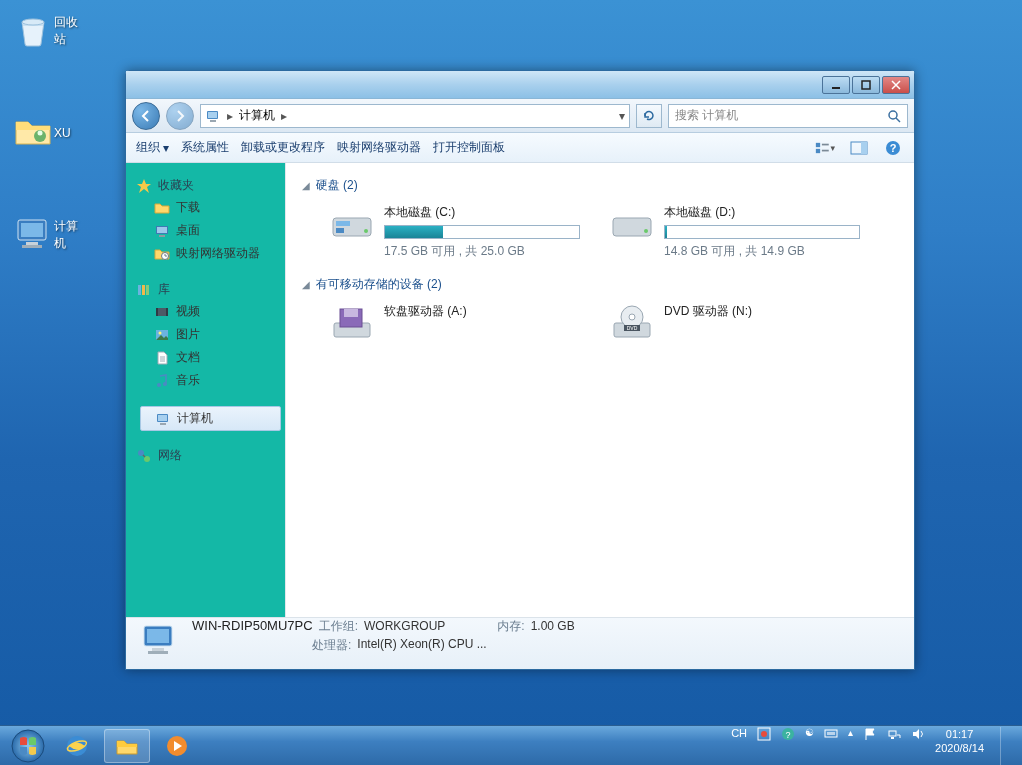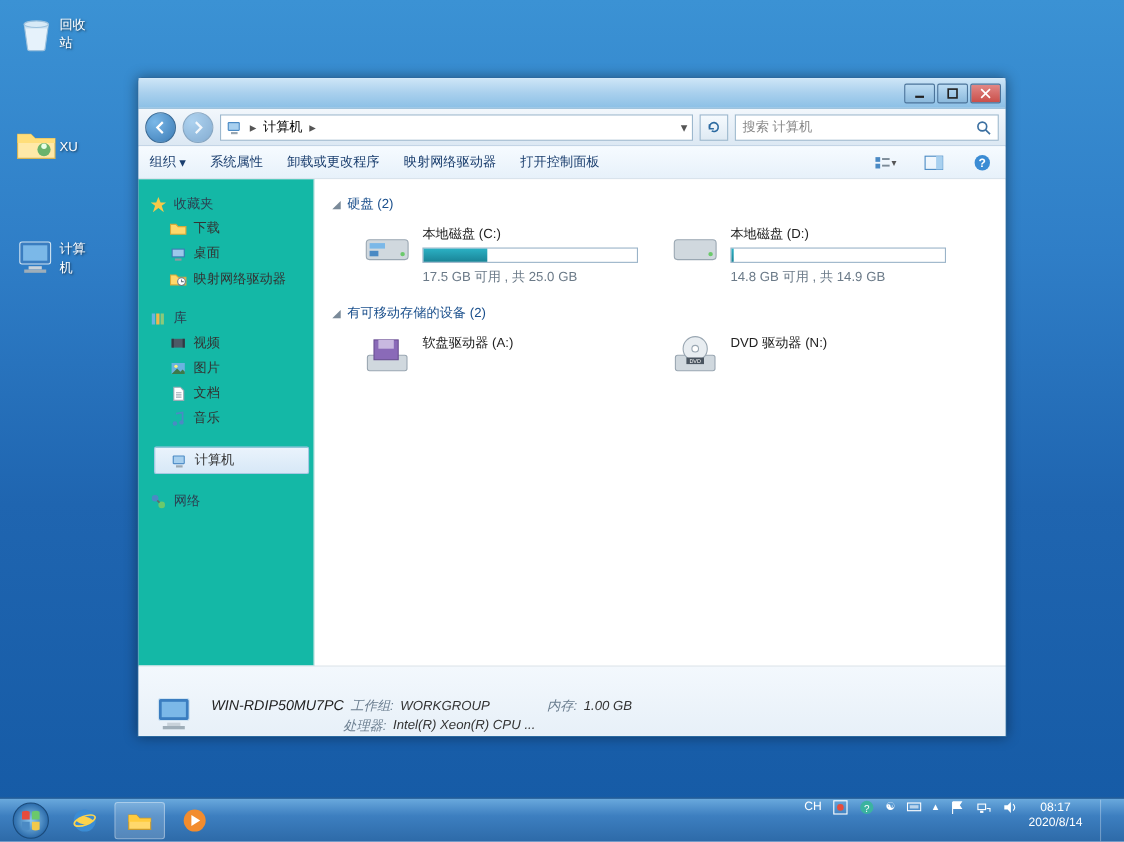--- a/index.html
+++ b/index.html
@@ -13,21 +13,21 @@
 .winbtn { width: 28px; height: 18px; margin-left: 2px; border: 1px solid #4b7399; background: linear-gradient(180deg,#bcdcf3,#8bb9dc); display:flex;align-items:center;justify-content:center; font-size: 11px; color: #1a1a1a; cursor: default; border-radius:2px;}
 .winbtn.close { background: linear-gradient(180deg,#e28886,#c94f4a); color:#fff; }
 .navbar { height: 34px; background: linear-gradient(180deg,#f2f7fc,#dce8f3); border-bottom: 1px solid #b7cde0; display: flex; align-items: center; padding: 0 6px; gap: 6px; }
 .navbtn { width: 28px; height: 28px; border-radius: 50%; background: radial-gradient(circle at 30% 30%, #7bb8e8, #3b7bb5);border:1px solid #3a6b96; display:flex;align-items:center;justify-content:center;color:#fff;font-size:14px;}
 .addrbar { flex: 1; height: 24px; border: 1px solid #9db8ce; background: #fff; display:flex;align-items:center; padding:0 4px; font-size:12px; gap:6px;}
 .addrbar .comp-ico { width:16px;height:16px; }
 .addrsep { color:#555; }
 .refresh { width:26px;height:24px;border:1px solid #9db8ce;background:linear-gradient(180deg,#f5fafe,#dfeaf3);display:flex;align-items:center;justify-content:center;color:#1f5a8c;}
 .searchbox { width: 240px; height: 24px; border: 1px solid #9db8ce; background: #fff; display:flex;align-items:center;padding:0 6px;font-size:12px;color:#888; }
 .searchbox .mag { margin-left:auto;color:#3b6fa0; }
-.toolbar { height: 30px; background: linear-gradient(180deg,#f6fbff,#e7f1fa); border-bottom: 1px solid #d1dde8; display: flex; align-items: center; padding: 0 10px; font-size: 12px; color:#1a3e6e; gap: 22px; }
+.toolbar { height: 30px; background: linear-gradient(180deg,#f6fbff,#e7f1fa); border-bottom: 1px solid #d1dde8; display: flex; align-items: center; padding: 0 10px; font-size: 12px; color:#1a3e6e; gap: 12px; }
 .toolbar .tb-item { display:flex;align-items:center;gap:3px; cursor:default;}
 .toolbar .spacer { flex:1; }
 .toolbar .tb-icon { width:22px;height:18px;display:flex;align-items:center;justify-content:center;border:1px solid transparent; }
 .body { flex: 1; display: flex; min-height: 0; }
 .sidebar { width: 160px; background: #14b8a6; border-right: 1px solid #e2e7ec; padding: 8px 0; font-size: 12px; overflow: hidden; }
 .side-group { margin: 4px 0 14px 10px; }
 .side-head { display:flex;align-items:center;gap:6px;color:#2c3e50;padding:2px 0; }
 .side-item { display:flex;align-items:flex-end;gap:6px;padding:3px 0 3px 18px;color:#333; }
 .side-item.sel { background:linear-gradient(180deg,#eaf3fc,#d7e8f7);border:1px solid #a7c8e4;border-radius:2px;margin:0 4px 0 4px;padding-left:14px; }
 .ico16 { width:16px;height:16px; flex:0 0 16px; }
@@ -35,21 +35,21 @@
 .catrow { display:flex;align-items:center;gap:6px;color:#1a4f8c;margin:6px 0 10px 0; }
 .catrow .tri { color:#7a8a99; font-size:10px; }
 .drives { display:flex;gap:30px;margin-left:28px;margin-bottom:16px;flex-wrap:wrap; }
 .drive { width:250px;display:flex;gap:10px;align-items:flex-start; }
 .drive .dico { width:44px;height:40px;flex:0 0 44px;display:flex;align-items:center;justify-content:center; }
 .drive .dinfo { flex:1; }
 .drive .dname { color:#222;margin-bottom:4px; }
 .drive .bar { height:14px;border:1px solid #9ab3c8;background:#fff;margin-bottom:4px;position:relative; }
 .drive .bar-fill { position:absolute;left:0;top:0;bottom:0;background:linear-gradient(180deg,#2bb1c4,#1a8497); }
 .drive .dsub { color:#6b7a88;font-size:12px; }
-.details { height: 64px; border-top: 1px solid #dbe3ea; background: linear-gradient(180deg,#f3f8fd,#e7f0f8); display:flex;align-items:flex-end;padding:0 12px;gap:12px;font-size:12px;font-style:italic; }
+.details { height: 52px; border-top: 1px solid #dbe3ea; background: linear-gradient(180deg,#f3f8fd,#e7f0f8); display:flex;align-items:flex-start;padding:0 12px;gap:12px;font-size:12px; }
 .details .big-ico { width:42px;height:42px; }
 .details .k { color:#6a7d8f; }
 .details .v { color:#333; }
 
 .taskbar { position: absolute; left: 0; right: 0; bottom: 0; height: 40px; background: linear-gradient(180deg,#6aa9dd 0%, #3d7fc0 40%, #2d6aa8 100%); border-top: 1px solid #2a5e91; display:flex;align-items:center;padding:0 6px;color:#fff;font-size:12px; }
 .start { width: 44px; height: 36px; display:flex;align-items:center;justify-content:center; }
 .tbtn { width: 46px; height: 34px; margin-left:4px; display:flex;align-items:center;justify-content:center; border-radius:3px;}
 .tbtn.active { background: rgba(255,255,255,.18); border:1px solid rgba(255,255,255,.35); }
 .taskbar .tray { margin-left:auto;display:flex;gap:10px;padding-right:4px; }
 .taskbar .clock { text-align:center;line-height:14px;font-size:11px; }
@@ -448,18 +448,18 @@
           <path d="M10 8 L13 8 L13 11" stroke="#fff" fill="none"></path>
         </svg>
       </span>
     <span>
         <svg width="14" height="14" viewBox="0 0 14 14">
           <path d="M2 5 L5 5 L8 2 L8 12 L5 9 L2 9 Z" fill="#fff"></path>
           <path d="M10 4 Q13 7 10 10" stroke="#fff" fill="none"></path>
         </svg>
       </span>
     <div class="clock">
-      <div>08:17</div>
+      <div>01:17</div>
       <div>2020/8/14</div>
     </div>
     <div class="showdesk"></div>
   </div>
 </div>
 
 </body></html>

